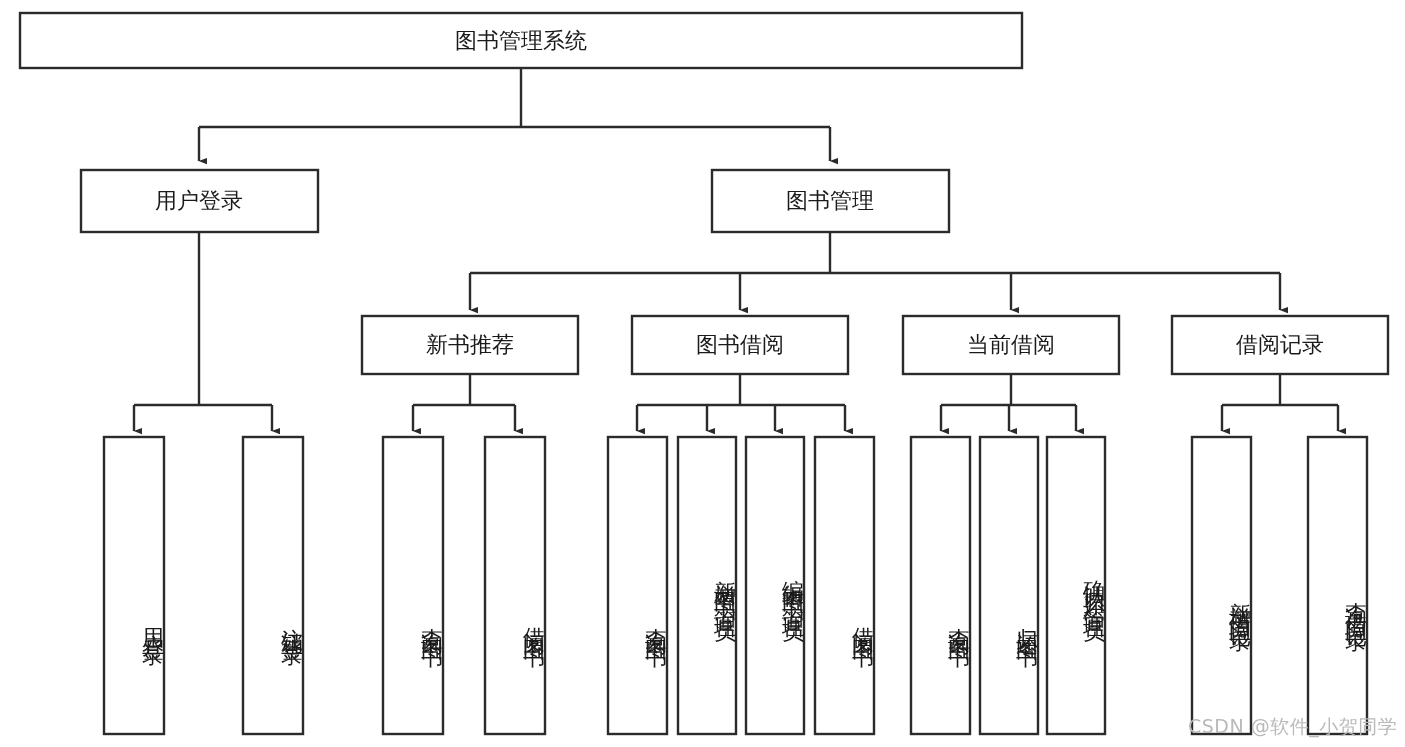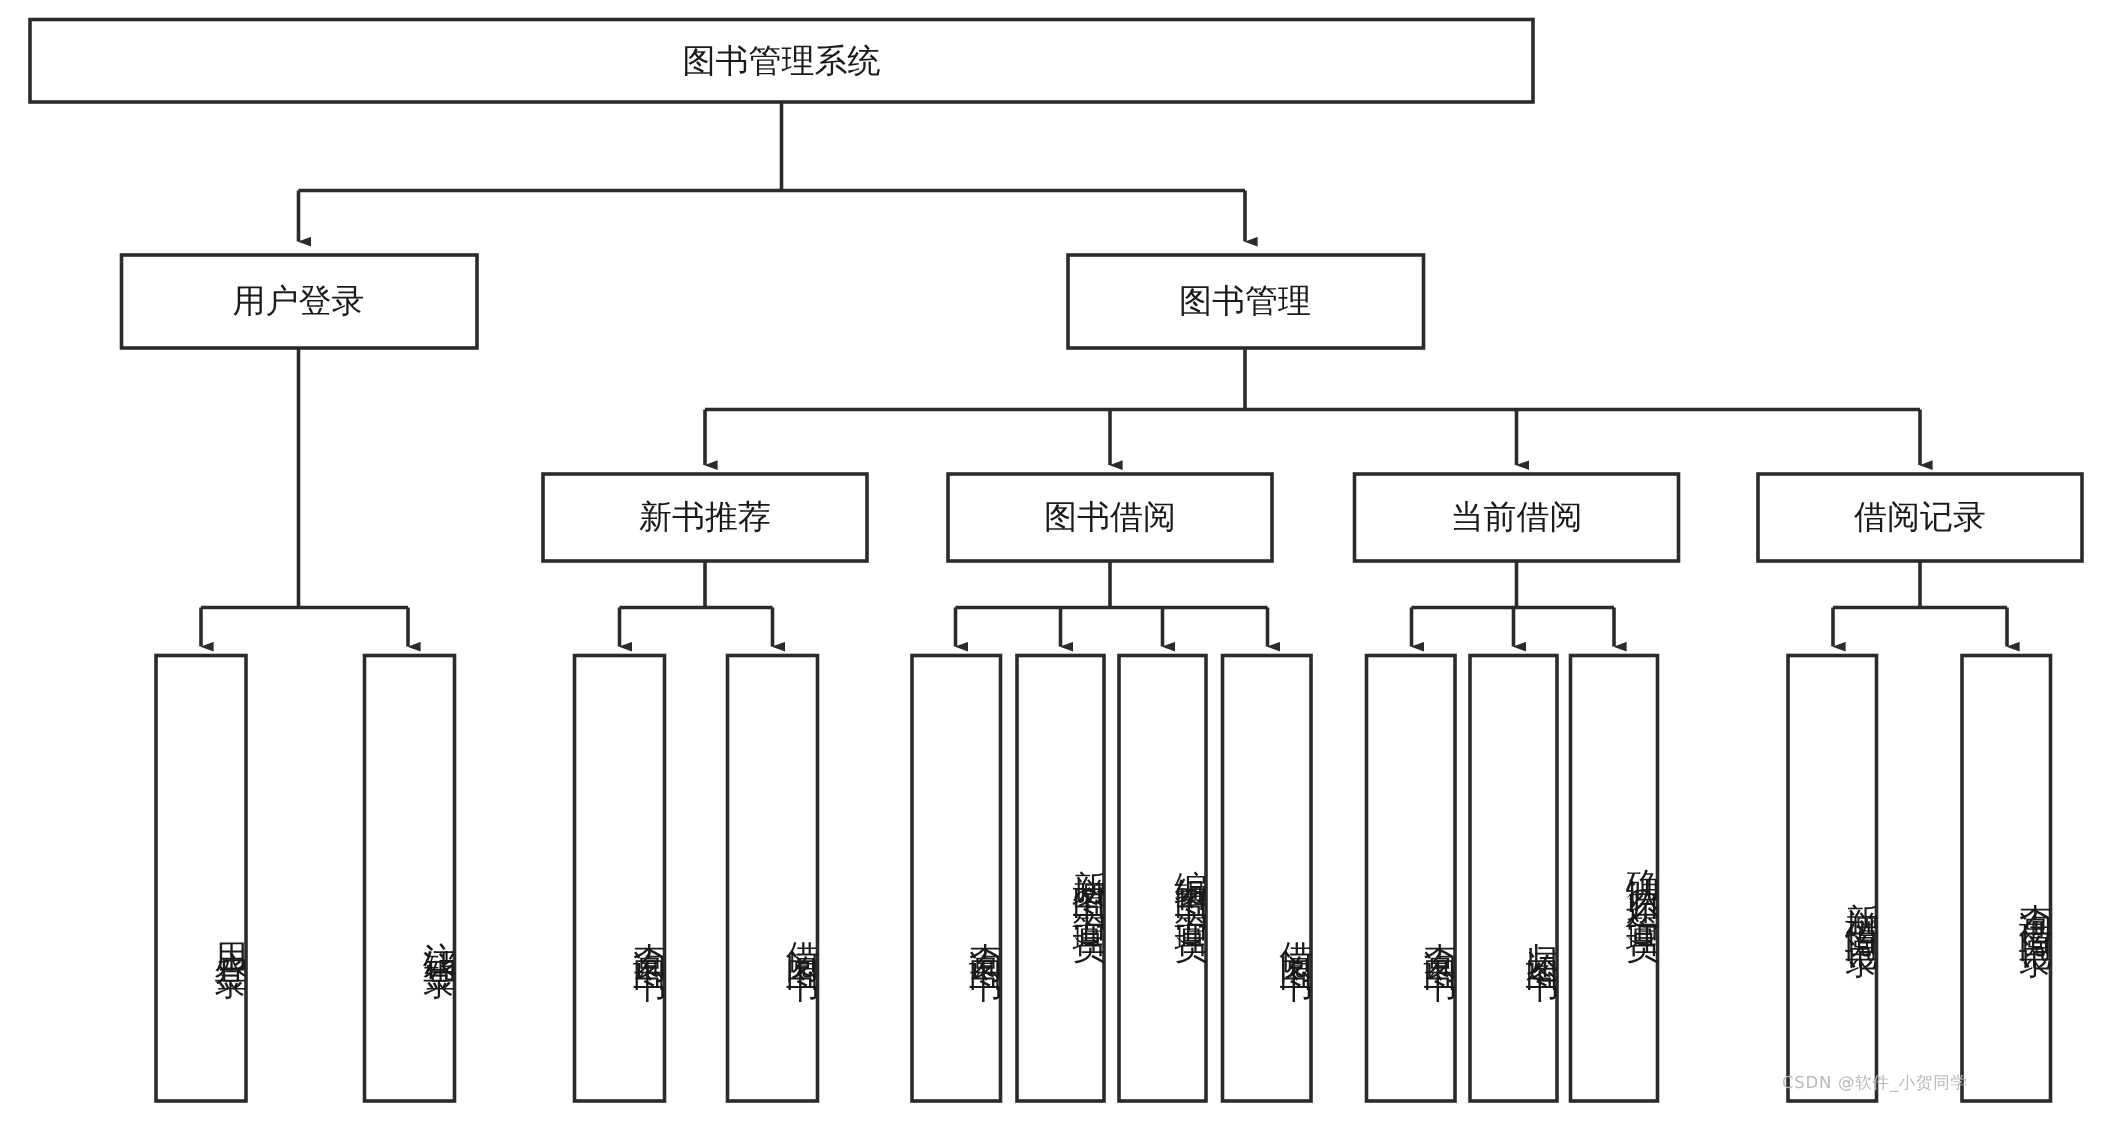--- a/index.html
+++ b/index.html
@@ -60,21 +60,21 @@
     align-items: flex-start;
     justify-content: center;
     pointer-events: none;
     white-space: nowrap;
   }
   .watermark {
     position: absolute;
     left: 1188px;
     top: 714px;
     font-family: "DejaVu Sans", "Liberation Sans", sans-serif;
-    font-size: 11px;
+    font-size: 19px;
     color: #b9b9b9;
     letter-spacing: 0.5px;
     white-space: nowrap;
     user-select: none;
   }
 </style>
 </head>
 <body>
 
 <div id="diagram-root">

